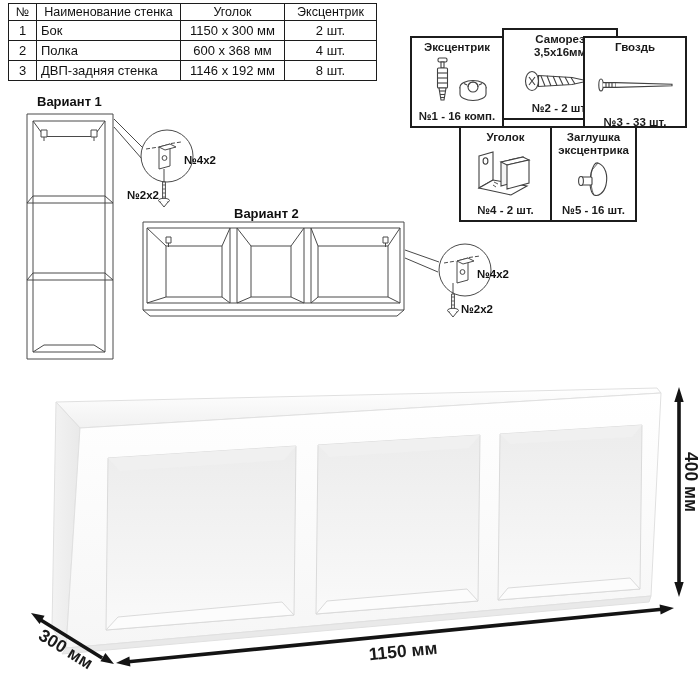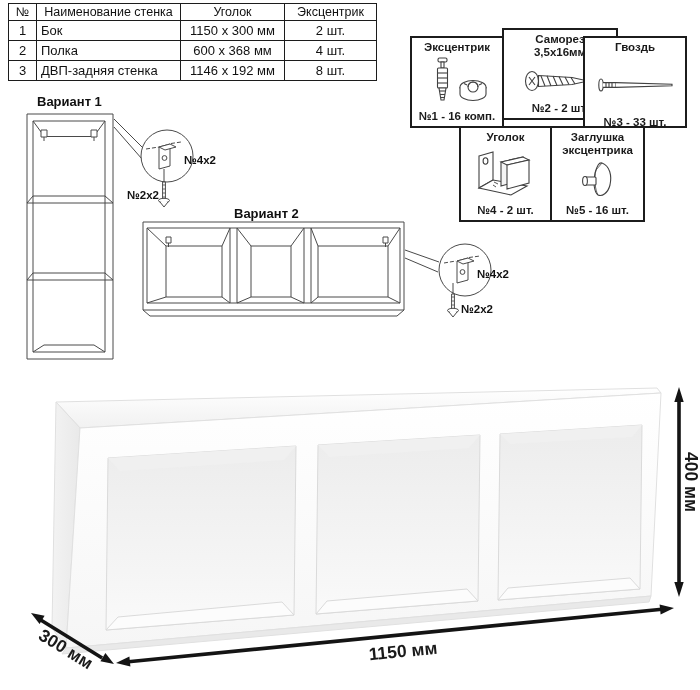--- a/index.html
+++ b/index.html
@@ -136,21 +136,21 @@
       <path d="M10,40 L24,32 L58,38 L42,47 Z" fill="#fff"></path>
       <path d="M32,14 L54,9 L54,32 L32,38 Z" fill="#f4f4f4"></path>
       <path d="M32,14 L54,9 L60,12 L38,17 Z" fill="#fff"></path>
       <path d="M38,17 L60,12 L60,35 L38,41 Z" fill="#fff"></path>
       <path d="M25,34 l4,2 M24,37 l3,2" stroke-width="0.9"></path>
     </svg>
   </div>
   <div>№4 - 2 шт.</div>
 </div>
 
-<div class="hw-cell" style="left:550px;top:126px;width:95px;height:96px;">
+<div class="hw-cell" style="left:550px;top:126px;width:87px;height:96px;">
   <div class="hw-title"><span>Заглушка</span><br>
     <span>эксцентрика</span></div>
   <div class="hw-icon">
     <svg width="60" height="42" viewBox="0 0 60 42" fill="none" stroke="#414141" stroke-width="1.1">
       <path d="M34,3 C42,6 44,16 42,25 C40,33 34,37 30,35 C26,32 25,22 27,13 C29,6 31,2 34,3 Z" fill="#fff"></path>
       <path d="M30,35 C27,30 26,18 28,10 L34,3" stroke-width="0.8"></path>
       <rect x="17" y="17" width="11" height="8" rx="1" fill="#fff"></rect>
       <ellipse cx="17" cy="21" rx="2.4" ry="4.5" fill="#fff"></ellipse>
     </svg>
   </div>

